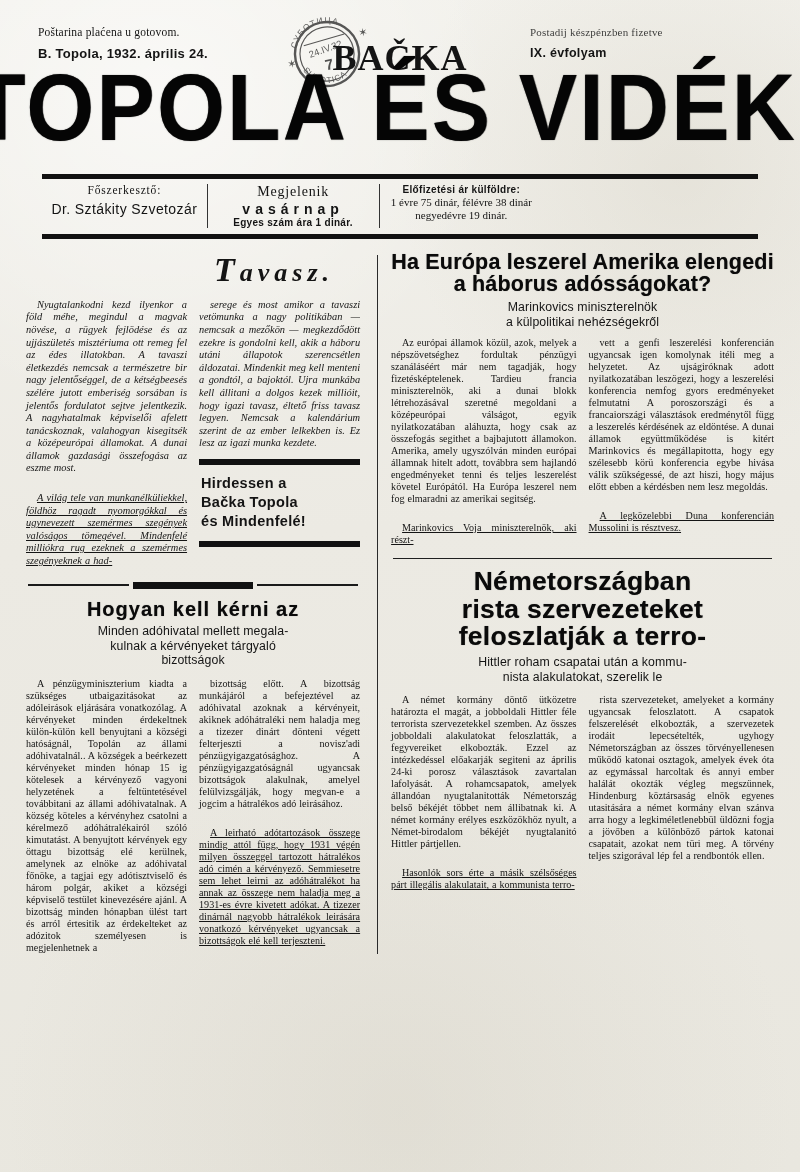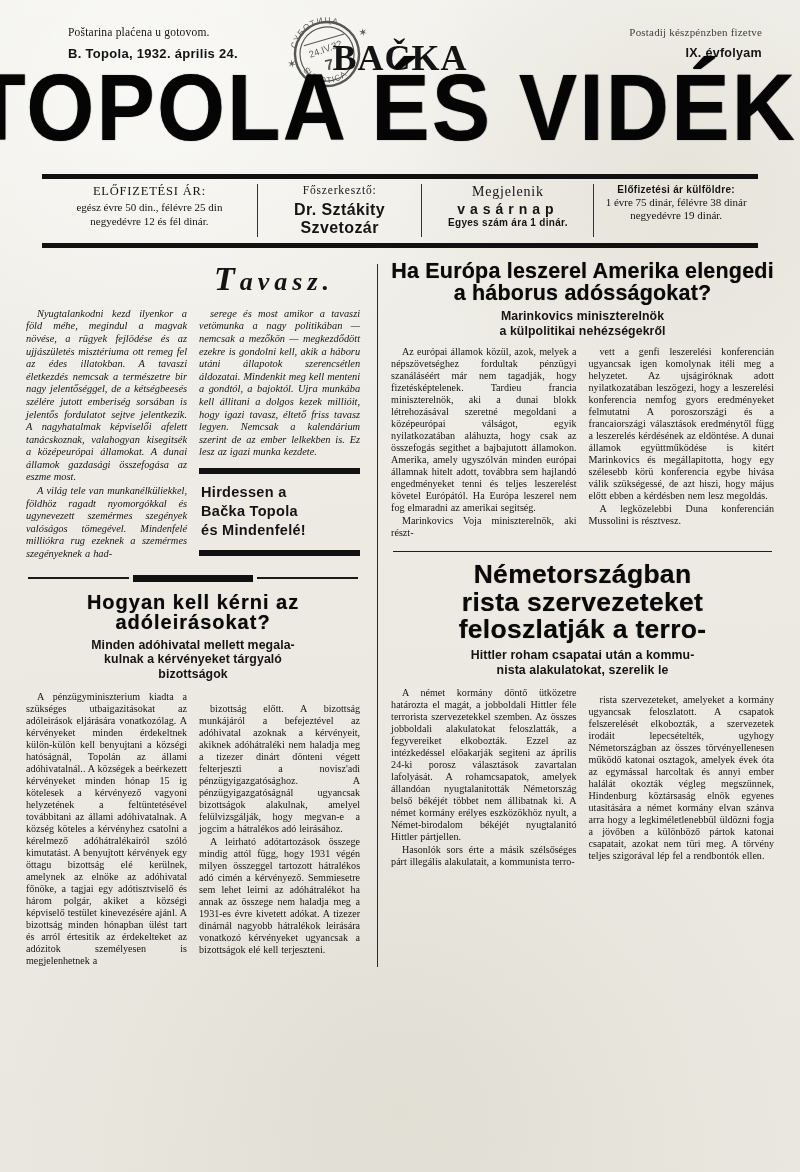--- a/index.html
+++ b/index.html
@@ -19,24 +19,24 @@
       radial-gradient(ellipse 60% 40% at 20% 8%, rgba(255,255,255,.55), rgba(255,255,255,0) 70%),
       radial-gradient(ellipse 50% 35% at 85% 15%, rgba(210,205,190,.35), rgba(255,255,255,0) 70%),
       radial-gradient(ellipse 70% 50% at 50% 95%, rgba(205,200,186,.30), rgba(255,255,255,0) 70%),
       linear-gradient(176deg,#f3f2ed 0%, #eceae3 45%, #e9e7df 100%);
     pointer-events:none;
   }
   .sheet{position:absolute;inset:0;padding:0 18px;box-sizing:border-box;}
 
   
   .strap{position:relative;height:58px;padding-top:26px;box-sizing:border-box;}
-  .strap-left{position:absolute;left:50px;top:26px;}
+  .strap-left{position:absolute;left:20px;top:26px;}
   .postarina{font-family:"Liberation Serif",serif;font-size:11.5px;letter-spacing:.2px;}
   .placeline{font-family:"Liberation Sans",sans-serif;font-weight:bold;font-size:13px;margin-top:8px;letter-spacing:.3px;}
-  .strap-right{position:absolute;right:20px;top:26px;text-align:right;width:240px;}
+  .strap-right{position:absolute;right:12px;top:26px;text-align:left;width:240px;}
   .postadij{font-family:"Liberation Serif",serif;font-size:11px;letter-spacing:.2px;opacity:.82;}
   .evfolyam{font-family:"Liberation Sans",sans-serif;font-weight:bold;font-size:12.5px;margin-top:8px;letter-spacing:.3px;}
   .backa{
     position:absolute;left:50%;top:40px;transform:translateX(-50%);
     font-family:"Liberation Serif",serif;font-weight:bold;font-size:36px;
     letter-spacing:1px;line-height:1;
   }
 
   
   .stamp{position:absolute;left:262px;top:8px;width:118px;height:84px;pointer-events:none;opacity:.72;}
@@ -63,21 +63,21 @@
     border-top:5px solid #111;
     border-bottom:5px solid #111;
     display:flex;
     padding:5px 0 6px 0;
   }
   .infocell{flex:1;text-align:center;padding:0 6px;box-sizing:border-box;}
   .infocell + .infocell{border-left:1.5px solid #333;}
   .c1{flex:0 0 30%;} .c2{flex:0 0 23%;} .c3{flex:0 0 24%;} .c4{flex:0 0 23%;text-align:center;}
   .ic-title{font-family:"Liberation Serif",serif;font-size:12.5px;letter-spacing:.8px;}
   .ic-line{font-family:"Liberation Serif",serif;font-size:11px;margin-top:2px;}
-  .ic-bold{font-family:"Liberation Sans",sans-serif;font-weight:bold;font-size:16px;letter-spacing:.4px;}
+  .ic-bold{font-family:"Liberation Sans",sans-serif;font-weight:normal;font-size:14px;letter-spacing:.4px;}
   .ic-sans-sm{font-family:"Liberation Sans",sans-serif;font-weight:bold;font-size:10px;letter-spacing:.3px;}
   .ic-spaced{font-family:"Liberation Sans",sans-serif;font-weight:bold;font-size:14px;letter-spacing:5px;margin-top:1px;}
   .ic-serif-sm{font-family:"Liberation Serif",serif;font-size:11px;margin-top:1px;}
 
   
   .content{display:flex;margin-top:12px;padding:0 8px;}
   .half{box-sizing:border-box;}
   .left-half{flex:0 0 46%;padding-right:10px;}
   .divider{flex:0 0 1px;background:#2a2a2a;margin:4px 7px 0 7px;}
   .right-half{flex:1;padding-left:6px;}
@@ -96,49 +96,49 @@
 
   
   .txt{
     font-size:10.1px;line-height:12.0px;
     text-align:justify;
     -webkit-hyphens:auto;hyphens:auto;
     word-spacing:.4px;
   }
   .txt.italic{font-style:italic;font-size:10.4px;line-height:12.6px;}
   .txt p{margin:0 0 0 0;text-indent:11px;}
-  .txt p + p{margin-top:1px;}
+  .txt p + p{margin-top:17px;text-decoration:underline;}
 
   
   .hl{
     font-family:"Liberation Sans",sans-serif;font-weight:bold;
     text-align:center;line-height:1.03;color:#0a0a0a;
     text-shadow:0 0 .8px rgba(0,0,0,.5);
   }
   .hl-eu{font-size:21.5px;letter-spacing:.2px;}
   .sub{
-    font-family:"Liberation Sans",sans-serif;font-weight:bold;
+    font-family:"Liberation Sans",sans-serif;font-weight:normal;
     text-align:center;font-size:12.3px;line-height:1.18;margin-top:5px;letter-spacing:.1px;
   }
   .hl-tax{font-size:20px;letter-spacing:1px;margin-top:2px;}
   .hl-ger{font-size:26.5px;letter-spacing:.3px;}
 
   
   .adbox{
     border-top:6px solid #111;border-bottom:6px solid #111;
     padding:9px 2px 10px 2px;margin:9px 0 0 0;text-align:left;
     font-family:"Liberation Sans",sans-serif;font-weight:bold;
     font-size:14.5px;line-height:1.32;letter-spacing:.3px;
   }
 
   
   .rule-split{display:flex;align-items:center;margin:14px 2px 10px 2px;}
   .rule-split .thin{flex:1;height:1.6px;background:#1a1a1a;}
   .rule-split .thick{flex:0 0 120px;height:7px;background:#111;margin:0 4px;}
-  .rule-thin{height:1.4px;background:#1f1f1f;margin:12px 2px 9px 2px;} .mt8{margin-top:8px;} .mt10{margin-top:10px;align-items:center;}
+  .rule-thin{height:1.4px;background:#1f1f1f;margin:12px 2px 9px 2px;} .mt8{margin-top:8px;} .mt10{margin-top:10px;}
 </style>
 </head>
 <body>
 
 <div class="paper"></div>
 
 <div class="sheet">
 
   <div class="strap">
     <div class="strap-left">
@@ -172,25 +172,20 @@
         <line x1="26" y1="33" x2="68" y2="30" stroke="#1a1a1a" stroke-width="1"></line>
         <text x="6" y="52" font-size="11" fill="#1a1a1a">✶</text>
         <text x="82" y="36" font-size="11" fill="#1a1a1a">✶</text>
       </g>
     </svg>
   </div>
 
   <div class="masthead">TOPOLA ÉS VIDÉKE</div>
 
   <div class="infobar">
-    <div class="infocell c1">
-      <div class="ic-title">ELŐFIZETÉSI ÁR:</div>
-      <div class="ic-line">egész évre 50 din., félévre 25 din</div>
-      <div class="ic-line">negyedévre 12 és fél dinár.</div>
-    </div>
     <div class="infocell c2">
       <div class="ic-title" style="font-size:11.5px">Főszerkesztő:</div>
       <div class="ic-bold" style="margin-top:5px">Dr. Sztákity Szvetozár</div>
     </div>
     <div class="infocell c3">
       <div class="ic-title" style="font-size:14px">Megjelenik</div>
       <div class="ic-spaced">vasárnap</div>
       <div class="ic-sans-sm">Egyes szám ára 1 dinár.</div>
     </div>
     <div class="infocell c4">
@@ -228,21 +223,20 @@
       </div>
 
       <div class="rule-split">
         <div class="thin"></div>
         <div class="thick"></div>
         <div class="thin"></div>
       </div>
 
       <div class="hl hl-tax">
         <div>Hogyan kell kérni az</div>
-        <div>adóleirásokat?</div>
       </div>
       <div class="sub">
         <div>Minden adóhivatal mellett megala-</div>
         <div>kulnak a kérvényeket tárgyaló</div>
         <div>bizottságok</div>
       </div>
 
       <div class="cols2 mt10">
         <div class="col">
           <div class="txt">

